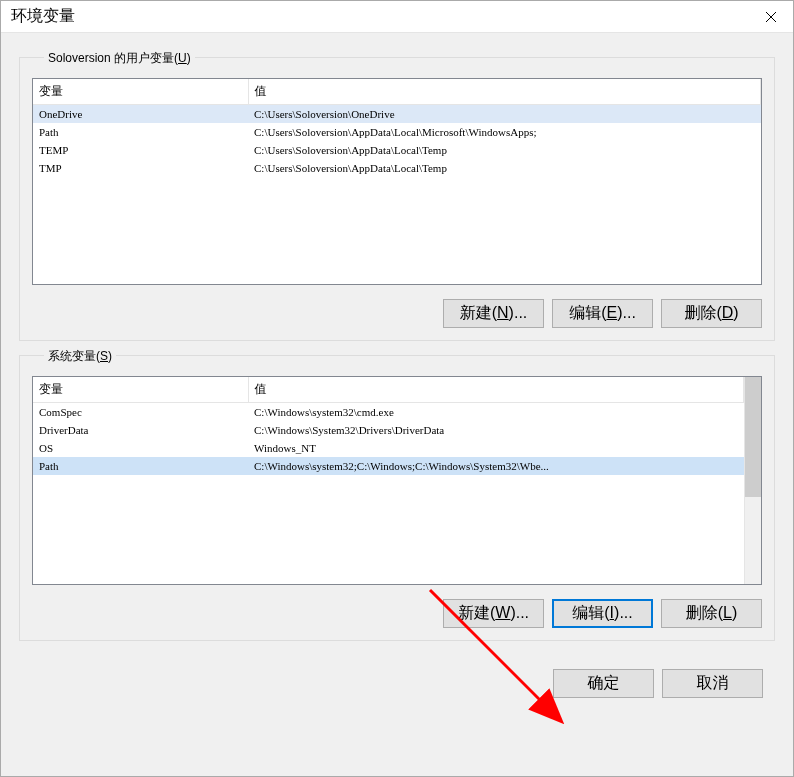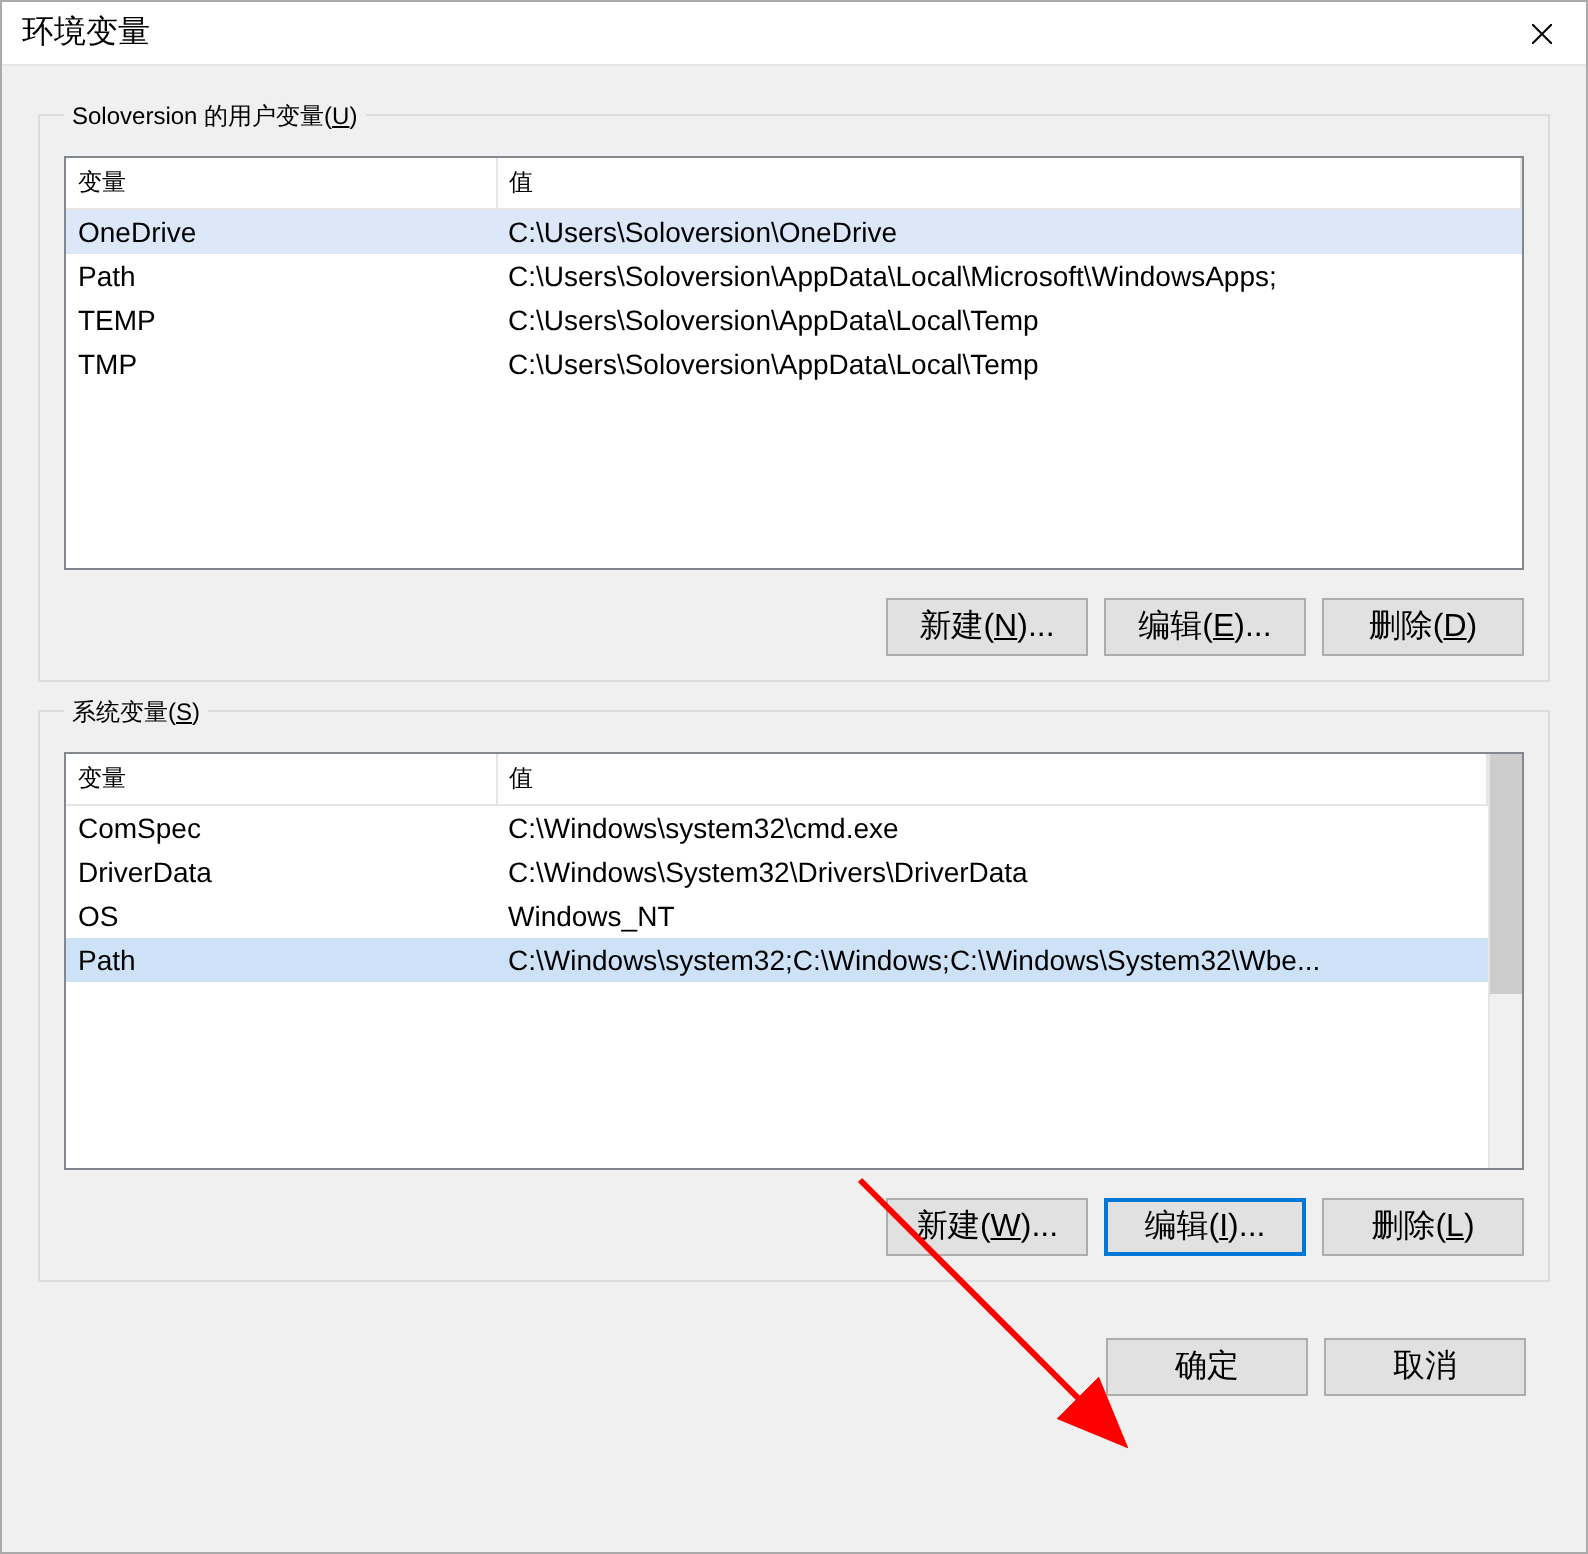--- a/index.html
+++ b/index.html
@@ -57,53 +57,54 @@
     .groupbox {
       border: 1px solid #dcdcdc;
       background: #f0f0f0;
       padding: 12px 12px 12px 12px;
       margin-top: 14px;
       position: relative;
     }
     .groupbox-label {
       position: absolute;
       top: -8px;
-      left: 12px;
+      left: 24px;
       background: #f0f0f0;
       padding: 0 4px;
       font-size: 12px;
       color: #000;
     }
     .groupbox-label .underline {
       text-decoration: underline;
     }
     .listview-wrapper {
       border: 1px solid #828790;
       background: #fff;
       margin-top: 8px;
       position: relative;
+      font-family: Liberation Serif, serif;
     }
     .listview {
       width: 100%;
       border-collapse: collapse;
       table-layout: fixed;
     }
     .listview th {
       text-align: left;
       font-weight: normal;
       background: #fff;
       border-bottom: 1px solid #e5e5e5;
       border-right: 1px solid #e5e5e5;
       padding: 4px 6px;
       font-size: 12px;
       color: #000;
     }
     .listview td {
       padding: 3px 6px;
-      font-size: 14px;
+      font-size: 11px;
       color: #000;
       white-space: nowrap;
       overflow: hidden;
       text-overflow: ellipsis;
     }
     .listview tbody tr.selected {
       background: #dce8f7;
     }
     .listview tbody tr.selected-sys {
       background: #cde2f7;

